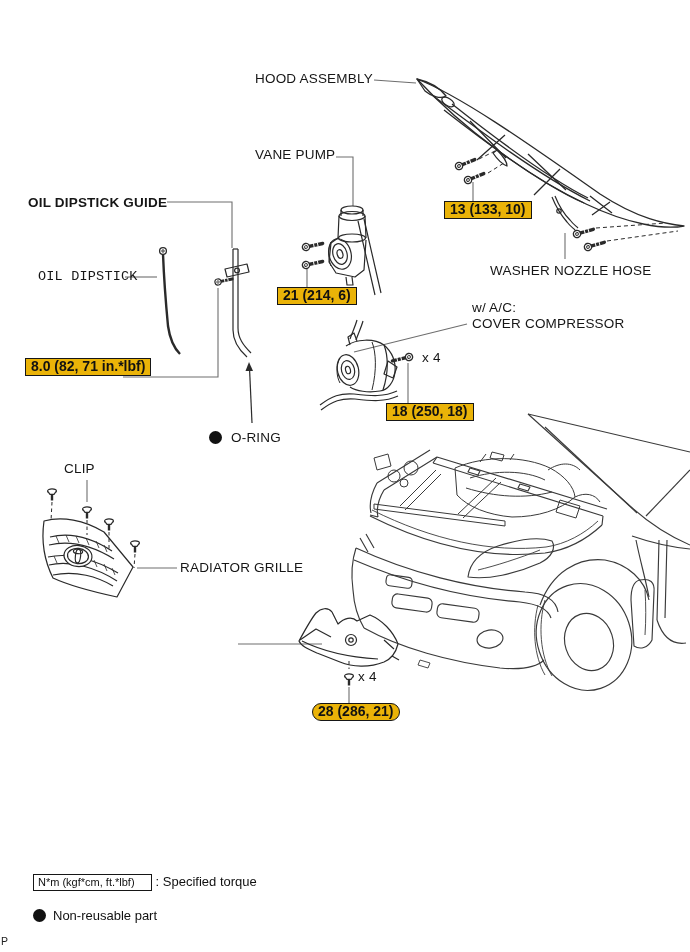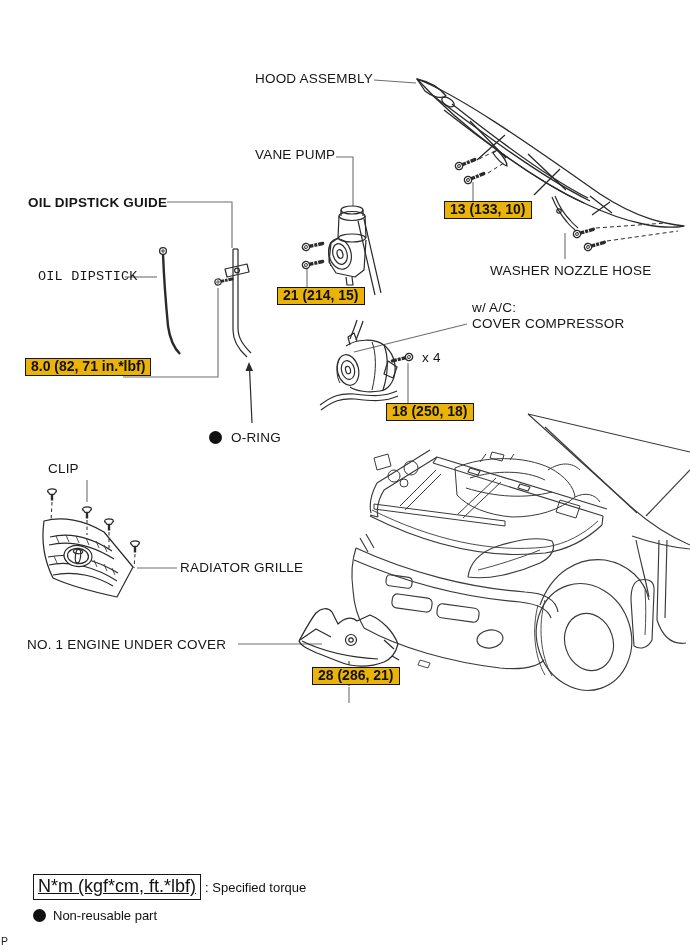--- a/index.html
+++ b/index.html
@@ -14,22 +14,22 @@
   }
   .tq{
     position:absolute;border:1.6px solid #161616;background:#eab308;
     font-size:14px;font-weight:bold;padding:1px 5px 2px 5px;white-space:nowrap;
     line-height:13px;
   }
   .dot{
     position:absolute;width:13px;height:13px;border-radius:50%;background:#111;
   }
   .legend-box{
-    display:inline-block;border:1.4px solid #161616;padding:1px 4px 2px 4px;
-    font-size:18px;white-space:nowrap;text-decoration:underline;
+    display:inline-block;border:1.4px solid #161616;padding:1px 16px 2px 4px;
+    font-size:11px;white-space:nowrap;
   }
   .legend-row{position:absolute;font-size:13px;white-space:nowrap;}
   .legend-row .cap{margin-left:4px;text-align:center;}
   .legend-dot{
     display:inline-block;width:13px;height:13px;border-radius:50%;
     background:#111;vertical-align:-2px;margin-right:7px;
   }
   .pmark{position:absolute;font-size:10.5px;color:#222;}
 </style>
 </head>
@@ -274,32 +274,31 @@
   <div class="lbl" style="left:470px;top:263px;margin-left:20px;">WASHER NOZZLE HOSE</div>
 
   <div class="lbl" style="left:472px;top:300px;">
     <div>w/ A/C:</div>
     <div>COVER COMPRESSOR</div>
   </div>
 
   <div class="dot" style="left:209px;top:431px;"></div>
   <div class="lbl" style="left:231px;top:430px;">O-RING</div>
 
-  <div class="lbl" style="left:48px;top:461px;">CLIP</div>
+  <div class="lbl" style="left:64px;top:461px;">CLIP</div>
   <div class="lbl" style="left:180px;top:560px;">RADIATOR GRILLE</div>
-  <div class="lbl" style="left:27px;top:637px;">NO. 1 ENGINE UNDER COVER</div>
 
   <div class="lbl" style="left:422px;top:350px;">x 4</div>
   <div class="lbl" style="left:358px;top:669px;">x 4</div>
 
   <div class="tq" style="left:444px;top:201px;">13 (133, 10)</div>
-  <div class="tq" style="left:277px;top:287px;">21 (214, 15)</div>
+  <div class="tq" style="left:277px;top:287px;">21 (214, 6)</div>
   <div class="tq" style="left:386px;top:403px;">18 (250, 18)</div>
   <div class="tq" style="left:25px;top:358px;">8.0 (82, 71 in.*lbf)</div>
-  <div class="tq" style="left:312px;top:667px;">28 (286, 21)</div>
+  <div class="tq" style="left:312px;top:703px;border-radius:9px;">28 (286, 21)</div>
 
   <div class="legend-row" style="left:33px;top:874px;">
     <span class="legend-box">N*m (kgf*cm, ft.*lbf)</span><span class="cap">: Specified torque</span>
   </div>
   <div class="legend-row" style="left:33px;top:908px;">
     <span class="legend-dot"></span><span>Non-reusable part</span>
   </div>
 
   <div class="pmark" style="left:1px;top:935px;">P</div>
 

